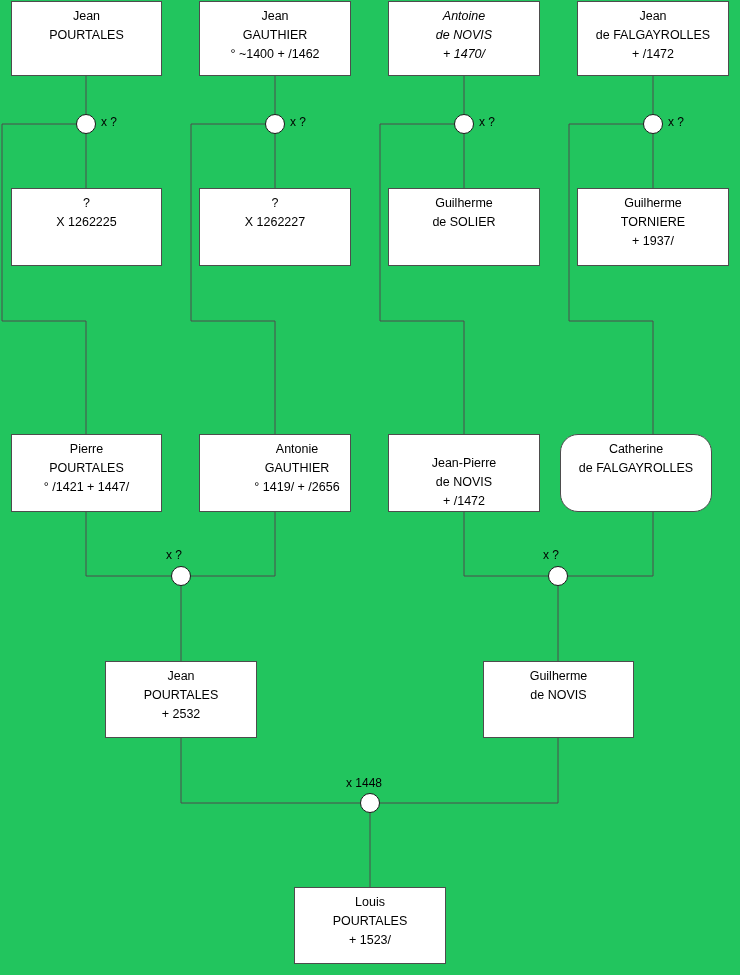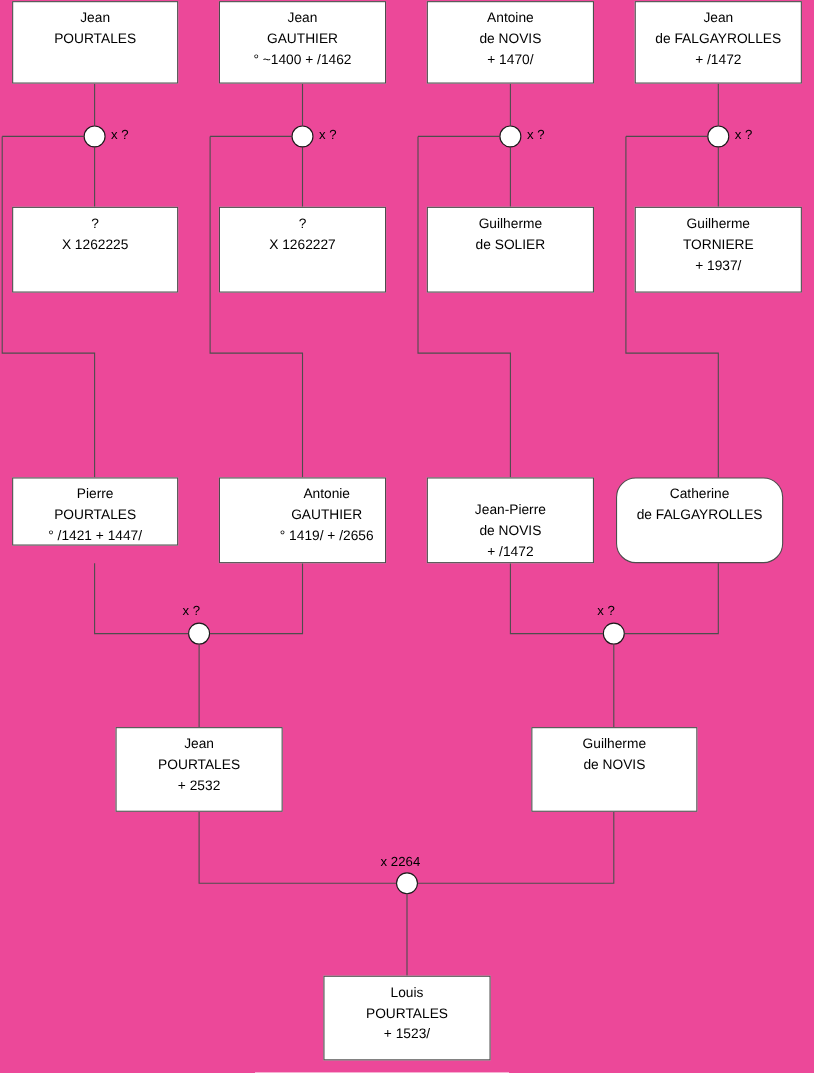--- a/index.html
+++ b/index.html
@@ -8,21 +8,21 @@
     padding: 0;
     background: #ffffff;
   }
   body {
     font-family: "Liberation Sans", sans-serif;
   }
   #chart-root {
     position: relative;
     width: 740px;
     height: 975px;
-    background: #ec4899;
+    background: #22c55e;
     overflow: hidden;
   }
   #wires {
     position: absolute;
     left: 0;
     top: 0;
     width: 740px;
     height: 975px;
     pointer-events: none;
   }
@@ -110,21 +110,21 @@
 
 <div class="person-box" style="left: 11px; top: 1px; width: 151px; height: 75px;">
       <span class="line-given">Jean</span>
       <span class="line-surname">POURTALES</span>
     </div>
     <div class="person-box" style="left: 199px; top: 1px; width: 152px; height: 75px;">
       <span class="line-given">Jean</span>
       <span class="line-surname">GAUTHIER</span>
       <span class="line-dates">° ~1400 + /1462</span>
     </div>
-    <div class="person-box" style="left: 388px; top: 1px; width: 152px; height: 75px;">
+    <div class="person-box" style="left: 388px; top: 1px; width: 152px; height: 75px; font-style: italic;">
       <span class="line-given">Antoine</span>
       <span class="line-surname">de NOVIS</span>
       <span class="line-dates">+ 1470/</span>
     </div>
     <div class="person-box" style="left: 577px; top: 1px; width: 152px; height: 75px;">
       <span class="line-given">Jean</span>
       <span class="line-surname">de FALGAYROLLES</span>
       <span class="line-dates">+ /1472</span>
     </div>
     <div class="person-box" style="left: 11px; top: 188px; width: 151px; height: 78px;">
@@ -137,21 +137,21 @@
     </div>
     <div class="person-box" style="left: 388px; top: 188px; width: 152px; height: 78px;">
       <span class="line-given">Guilherme</span>
       <span class="line-surname">de SOLIER</span>
     </div>
     <div class="person-box" style="left: 577px; top: 188px; width: 152px; height: 78px;">
       <span class="line-given">Guilherme</span>
       <span class="line-surname">TORNIERE</span>
       <span class="line-dates">+ 1937/</span>
     </div>
-    <div class="person-box" style="left: 11px; top: 434px; width: 151px; height: 62px;">
+    <div class="person-box" style="left: 11px; top: 434px; width: 151px; height: 78px;">
       <span class="line-given">Pierre</span>
       <span class="line-surname">POURTALES</span>
       <span class="line-dates">° /1421 + 1447/</span>
     </div>
     <div class="person-box" style="left: 199px; top: 434px; width: 152px; height: 78px; padding-left: 44px;">
       <span class="line-given">Antonie</span>
       <span class="line-surname">GAUTHIER</span>
       <span class="line-dates">° 1419/ + /2656</span>
     </div>
     <div class="person-box" style="left: 388px; top: 434px; width: 152px; height: 78px; justify-content: flex-end;">
@@ -183,14 +183,14 @@
     <div class="union-label" style="left: 290px; top: 115px;">x ?</div>
     <div class="union-node" style="left: 454px; top: 114px;"></div>
     <div class="union-label" style="left: 479px; top: 115px;">x ?</div>
     <div class="union-node" style="left: 643px; top: 114px;"></div>
     <div class="union-label" style="left: 668px; top: 115px;">x ?</div>
     <div class="union-node" style="left: 171px; top: 566px;"></div>
     <div class="union-label" style="left: 166px; top: 548px;">x ?</div>
     <div class="union-node" style="left: 548px; top: 566px;"></div>
     <div class="union-label" style="left: 543px; top: 548px;">x ?</div>
     <div class="union-node" style="left: 360px; top: 793px;"></div>
-    <div class="union-label" style="left: 346px; top: 776px;">x 2264</div>
+    <div class="union-label" style="left: 346px; top: 776px;">x 1448</div>
   </div>
 
 </body></html>

